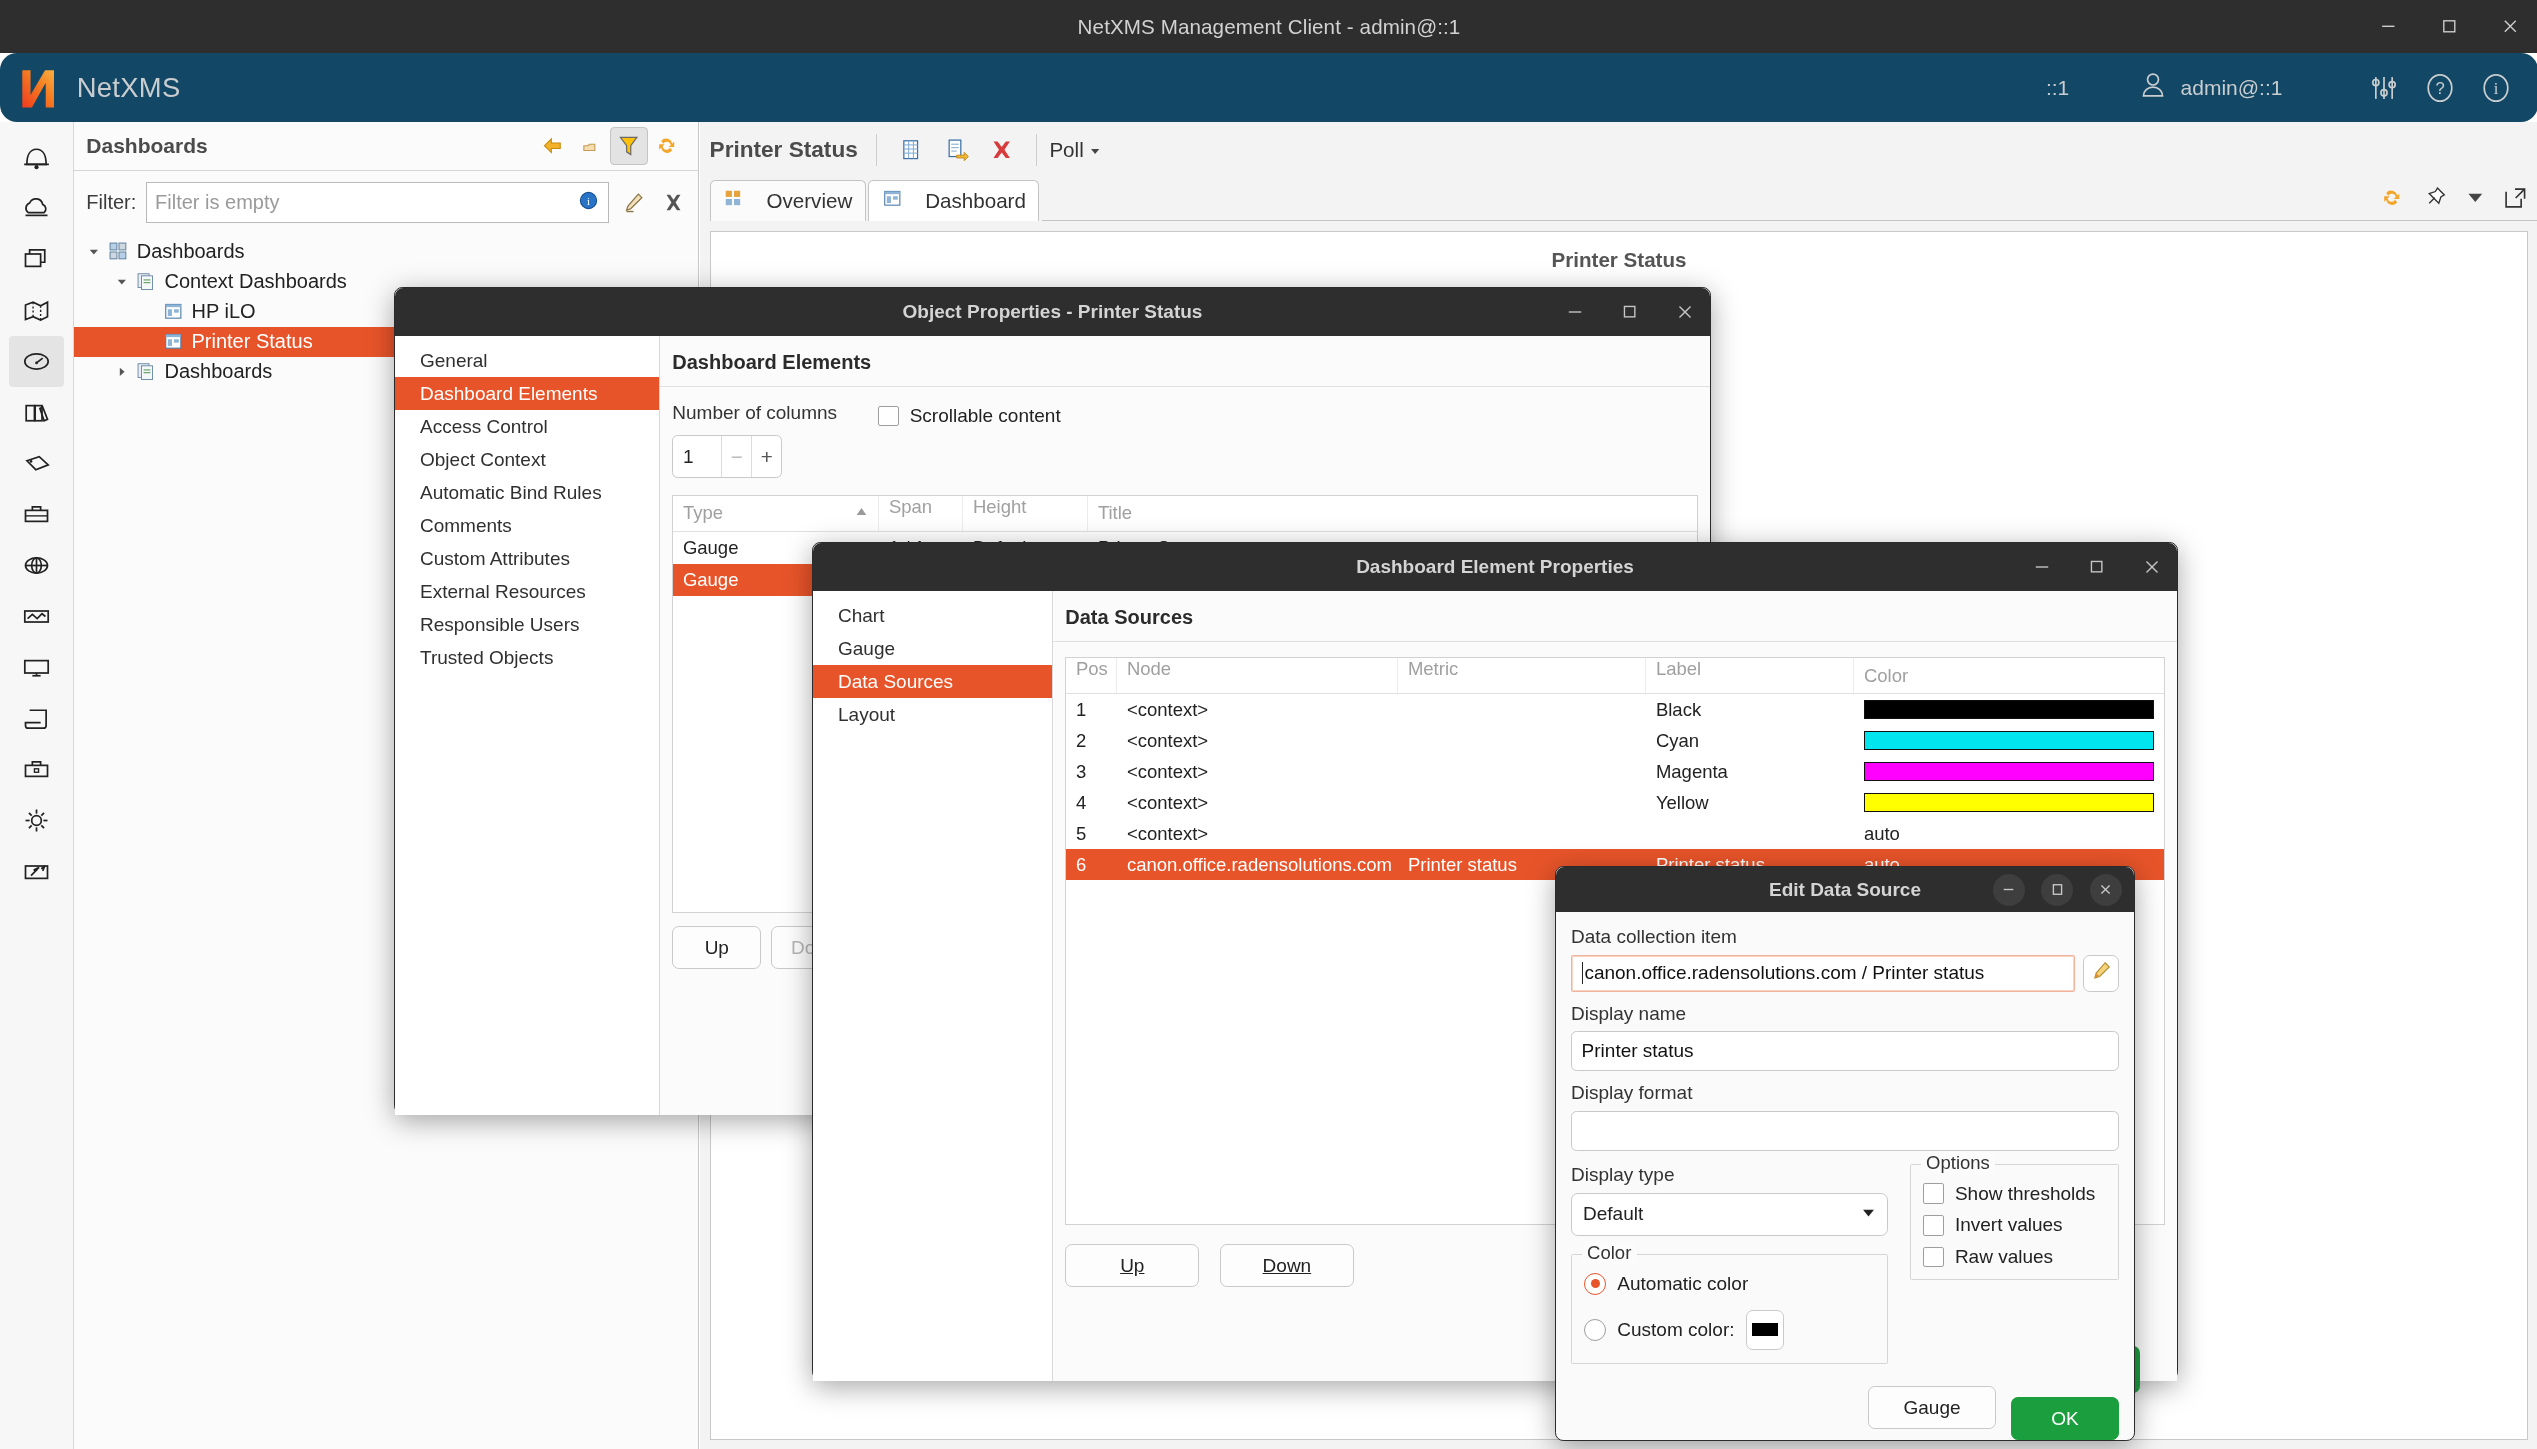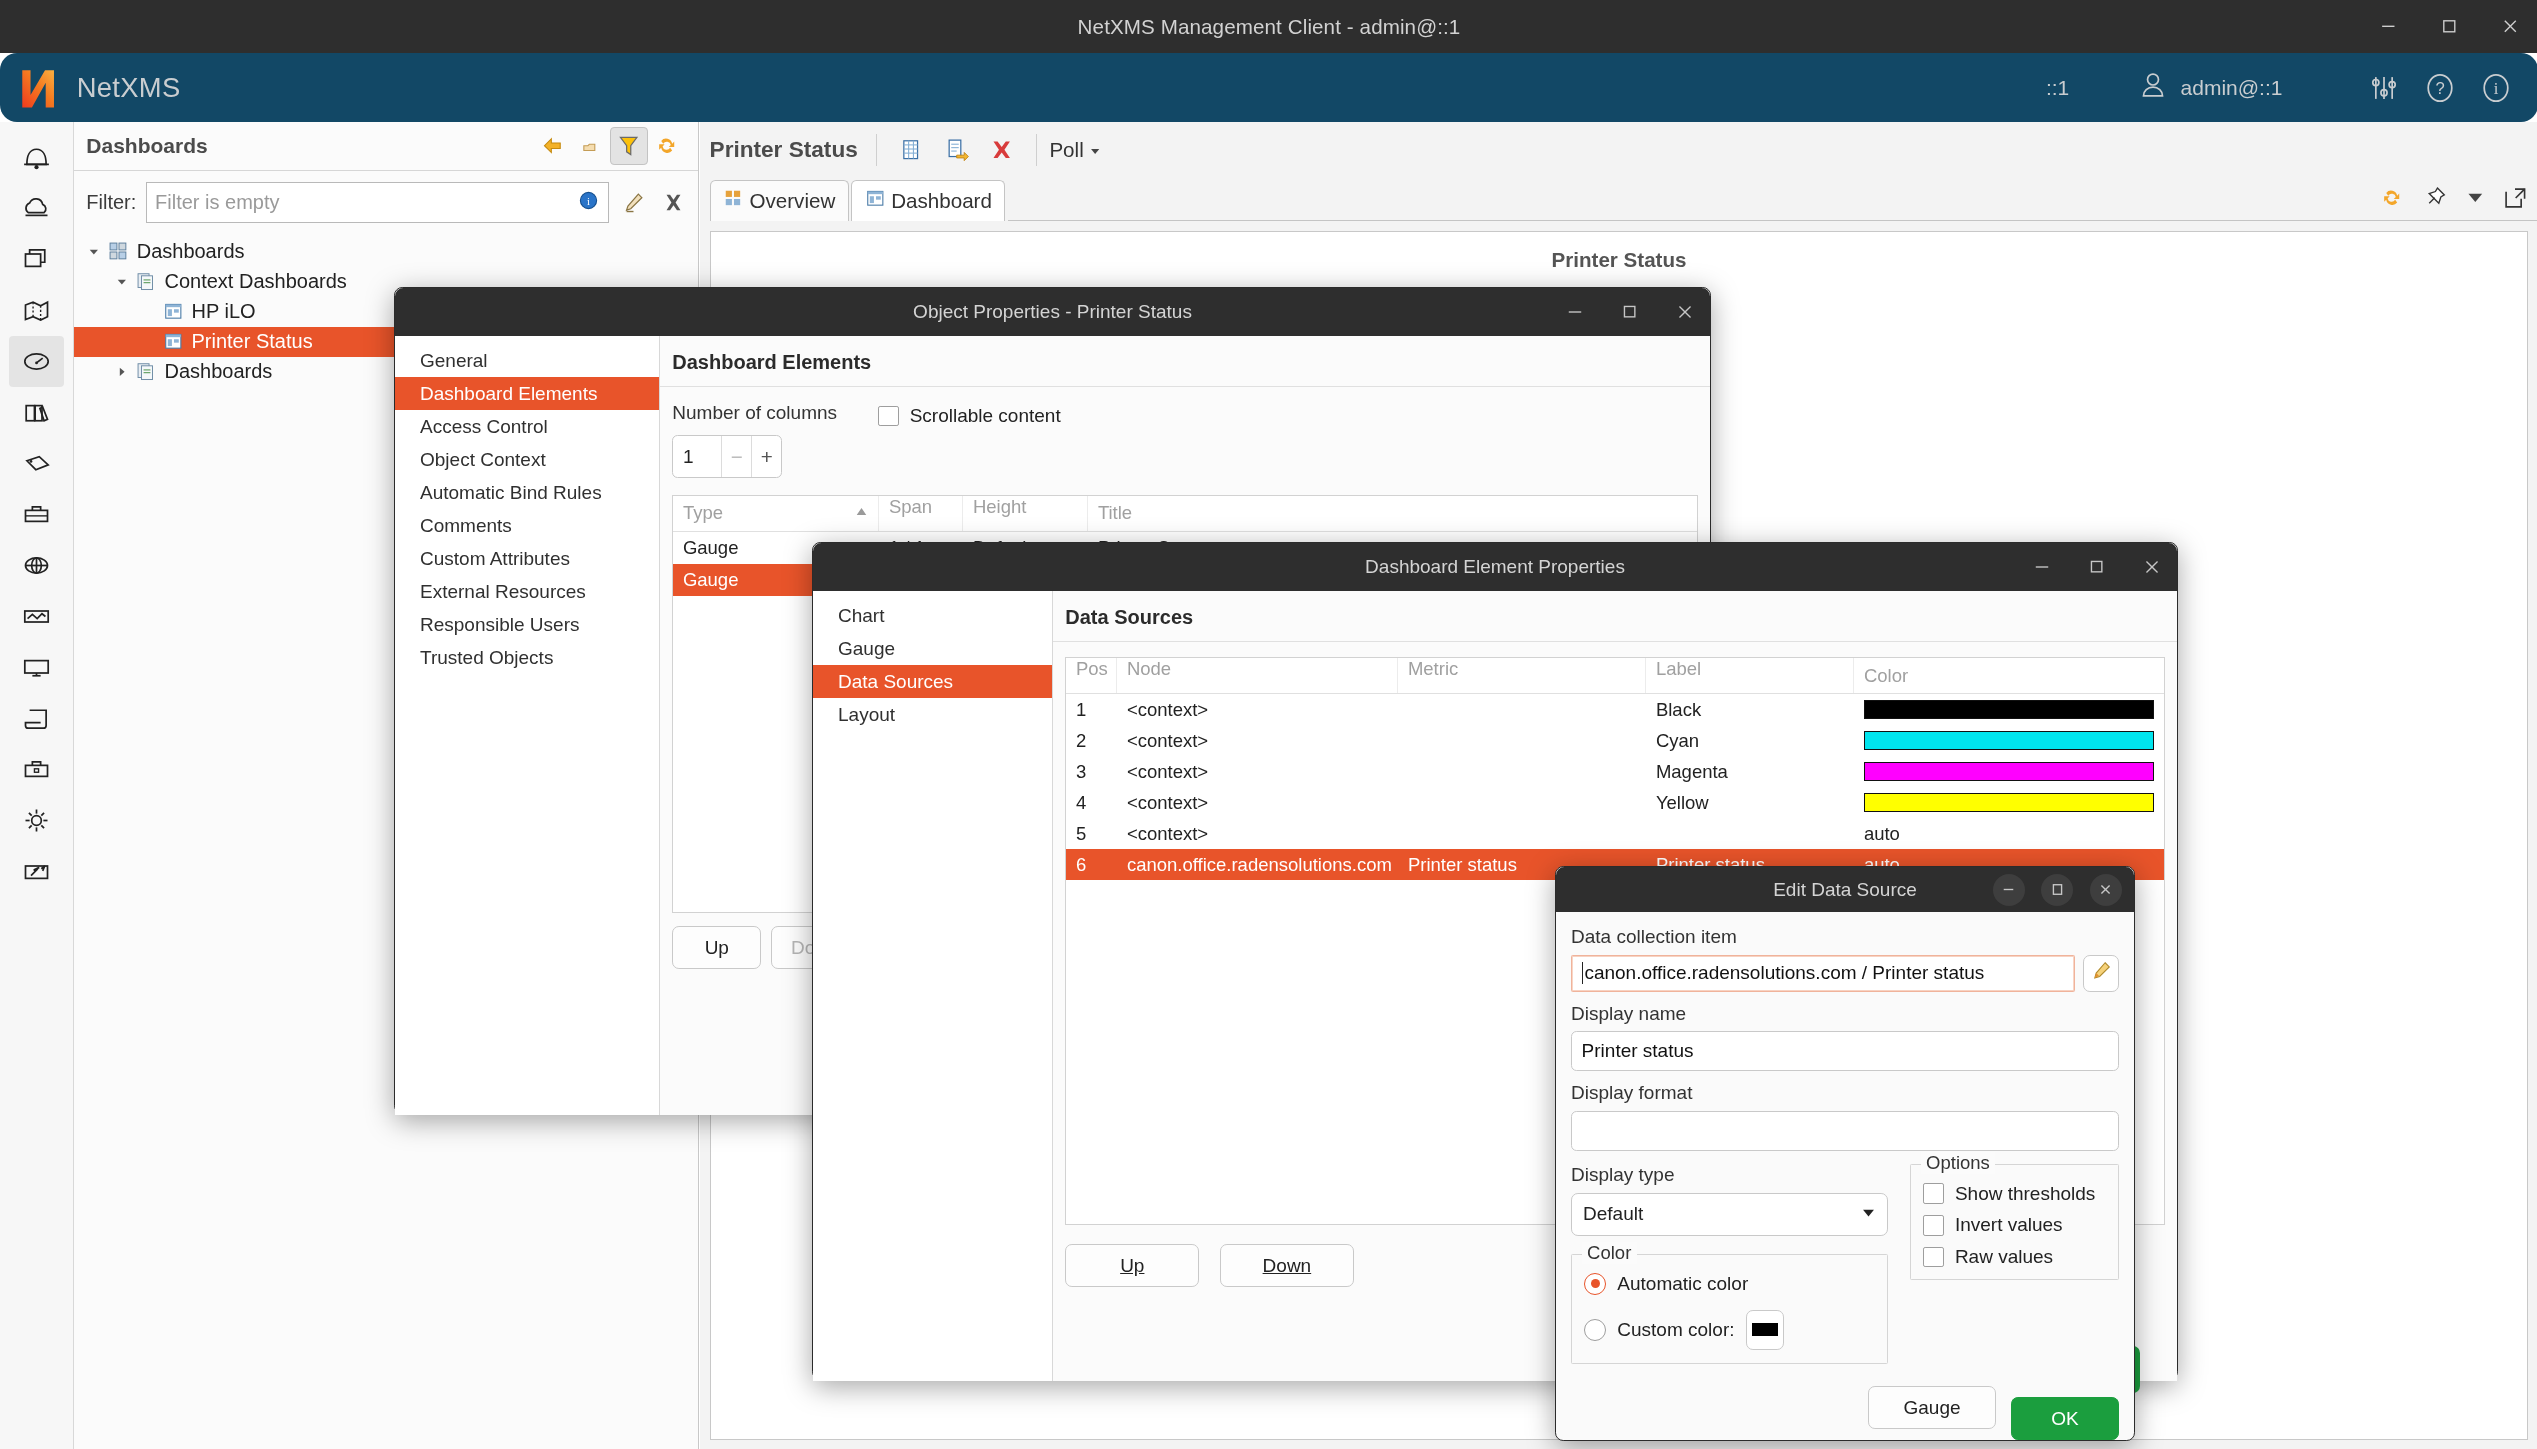--- a/index.html
+++ b/index.html
@@ -77,39 +77,39 @@
 
   
   .editor { position:absolute; left:700px; top:122px; width:1838px; height:1328px; background:#f3f3f3; }
   .ed-header { height:56px; display:flex; align-items:center; padding:0 13.7px 0 9.6px; }
   .ed-title { font-size:22.6px; font-weight:bold; color:#4b4b4b; margin-right:5.5px; }
   .vsep { width:0.7px; height:32px; background:#cfcfcf; margin:0 12.3px; }
   .ed-btn { width:37px; height:37px; display:flex; align-items:center; justify-content:center; cursor:pointer; margin:0 4.1px;}
   .poll { font-size:20.6px; color:#333; cursor:pointer; display:flex; align-items:center; gap:5.5px; }
   .tabstrip { height:43px; display:flex; align-items:flex-end; padding-left:9.6px; }
   .tab {
-    height:41px; display:flex; align-items:center; gap:6px; padding:0 12.3px;
+    height:41px; display:flex; align-items:center; gap:23px; padding:0 12.3px;
     background:#fbfbfb; border:0.7px solid #c4c4c4; border-bottom:0;
     border-radius:5.5px 5.5px 0 0; font-size:20.6px; color:#333; cursor:pointer;
     margin-right:2.7px;
   }
   .tab.active { background:#fff; }
   .tabstrip-fill { flex:1; height:41px; border-bottom:0.7px solid #c4c4c4; display:flex; align-items:center; justify-content:flex-end; padding-right:9.6px; gap:16.5px;}
   .ed-body { position:absolute; left:0; top:99px; width:1838px; height:1229px; padding:9.6px; }
   .dash-canvas { width:100%; height:100%; background:#fff; border:0.7px solid #c8c8c8; }
   .dash-el-title { text-align:center; font-size:20.6px; font-weight:bold; color:#555; padding-top:16.5px; }
 
   
   .dlg { position:absolute; background:#fbfbfb; box-shadow:0 6.9px 27.4px rgba(0,0,0,0.35); border:0.7px solid #2b2b2b;}
   .dlg-tb {
     height:48px; background:#2e2e2e; color:#d2d2d2;
     display:flex; align-items:center; justify-content:center; position:relative;
     border-radius:8.2px 8.2px 0 0;
   }
-  .dlg-tb-title { font-size:19px; font-weight:normal; color:#d4d4d4; }
+  .dlg-tb-title { font-size:19px; font-weight:bold; color:#d4d4d4; }
   .dlg-tb-btns { position:absolute; right:12.3px; top:0; height:48px; display:flex; align-items:center; gap:30px; }
   .dlg-tb-btn { width:25px; height:25px; display:flex; align-items:center; justify-content:center; color:#c6c6c6; cursor:pointer; }
   .dlg-body { display:flex; }
   .navlist { width:0; background:#fff; border-right:0.7px solid #d8d8d8; padding-top:8.2px; }
   .nav-item { height:33px; display:flex; align-items:center; padding-left:25px; font-size:19px; color:#303030; cursor:pointer; }
   .nav-item.sel { background:#e8542a; color:#fff; }
   .pane { flex:1; background:#fbfbfb; }
   .pane-title { font-size:20px; font-weight:bold; color:#2b2b2b; padding:15px 0 12.3px 12.3px; border-bottom:0.7px solid #e0e0e0;}
   .field-label { font-size:19px; color:#333; }
 

